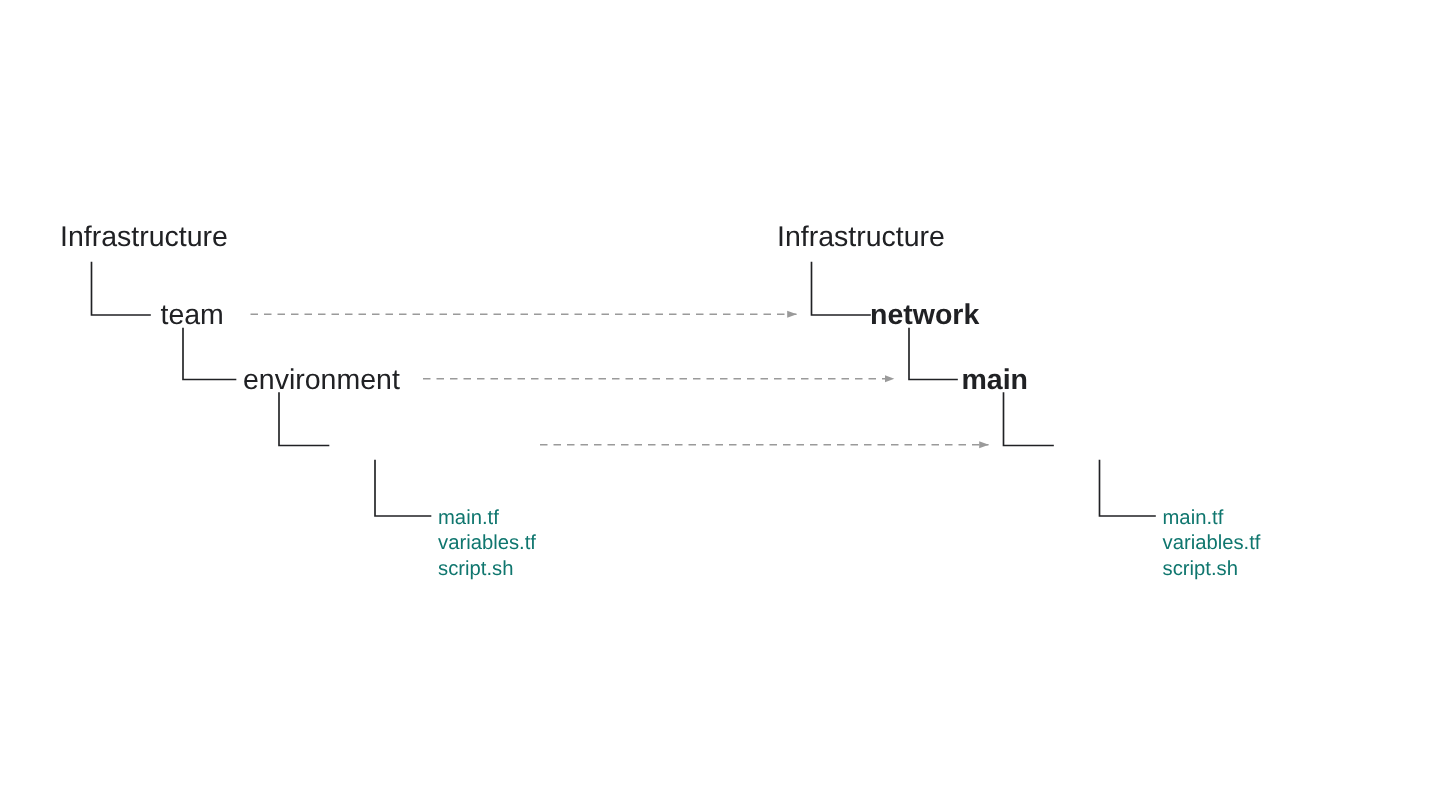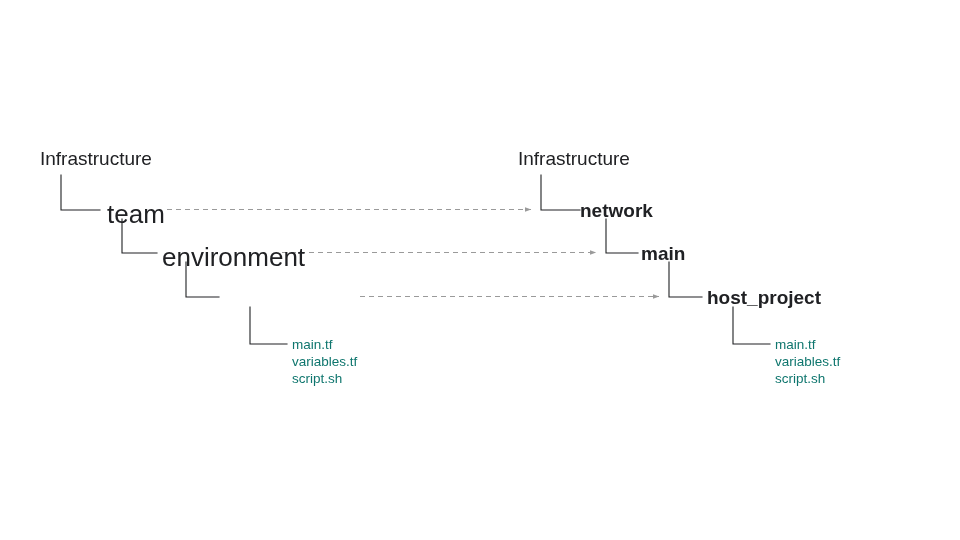--- a/index.html
+++ b/index.html
@@ -32,21 +32,21 @@
     white-space: nowrap;
     line-height: 1;
   }
   
   .lbl-root {
     font-size: 19px;
     font-weight: 400;
     color: #202124;
   }
   .lbl-node {
-    font-size: 26px;
+    font-size: 19px;
     font-weight: 400;
     color: #202124;
   }
   
   .lbl-node-bold {
     font-size: 19px;
     font-weight: 700;
     color: #202124;
   }
   .file-list {
@@ -114,21 +114,20 @@
     <span>variables.tf</span>
     <span>script.sh</span>
   </div>
 
   <div class="node-label lbl-root" style="left:518px; top:149px;">Infrastructure</div>
 
   <div class="node-label lbl-node-bold" style="left:580px; top:201px;">network</div>
 
   <div class="node-label lbl-node-bold" style="left:641px; top:244px;">main</div>
 
-  <div class="node-label lbl-node-bold" style="left:707px; top:288px;">host_project</div>
 
   <div class="file-list" style="left:775px; top:336px;">
     <span>main.tf</span>
     <span>variables.tf</span>
     <span>script.sh</span>
   </div>
 
 </div>
 
 </body></html>

